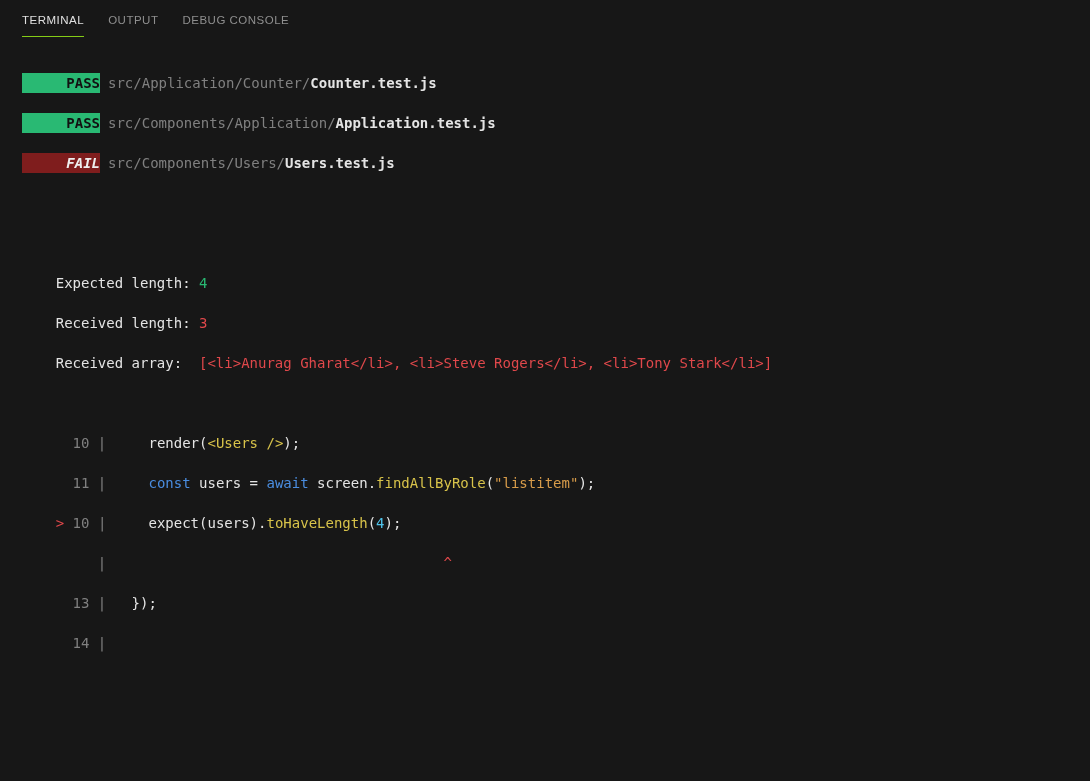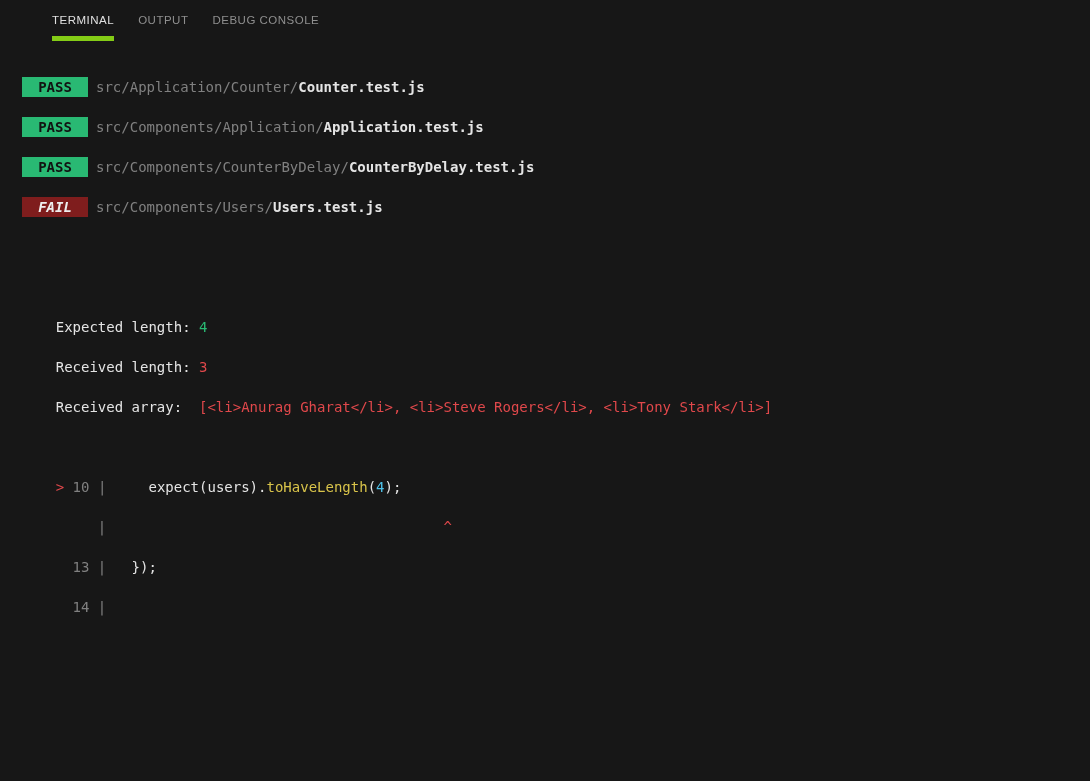--- a/index.html
+++ b/index.html
@@ -21,31 +21,30 @@
     font-size: 11.5px;
     letter-spacing: 0.5px;
     color: #8f8f8f;
   }
   .tab {
     cursor: pointer;
     padding-bottom: 6px;
   }
   .tab.active {
     color: #e0e0e0;
-    border-bottom: 5px solid #84cc16;
-    margin-left: 30px;
+    border-bottom: 1px solid #84cc16;
   }
   .term {
     padding: 10px 22px;
     white-space: pre;
   }
   .badge {
     display: inline-block;
-    width: 66px;
-    text-align: center;
+    width: 78px;
+    text-align: right;
     font-weight: bold;
     color: #121212;
     margin-right: 8px;
   }
   .pass-badge { background: #29b973; }
   .fail-badge { background: #7f1d1d; color:#eeeeee;font-style:italic;}
   .dim { color: #808080; }
   .bold { font-weight: bold; color: #e4e4e4; }
   .red { color: #e0484b; font-weight: bold; }
   .red-n { color: #e0484b; }
@@ -62,28 +61,29 @@
 
 <div class="tabs">
   <span class="tab active">TERMINAL</span>
   <span class="tab">OUTPUT</span>
   <span class="tab">DEBUG CONSOLE</span>
 </div>
 
 <div class="term">
 <span class="line"><span class="badge pass-badge">PASS</span><span class="dim">src/Application/Counter/</span><span class="bold">Counter.test.js</span></span>
 <span class="line"><span class="badge pass-badge">PASS</span><span class="dim">src/Components/Application/</span><span class="bold">Application.test.js</span></span>
-<span class="line"><span class="badge pass-badge">PASS</span><span class="dim">src/Components/CounterByDelay/</span><span class="bold">CounterByDelay.test.js</span></span>
 <span class="line"><span class="badge fail-badge">FAIL</span><span class="dim">src/Components/Users/</span><span class="bold">Users.test.js</span></span>
 <span class="line">&nbsp;</span>
 <span class="line">&nbsp;</span>
 <span class="line">    <span class="white">Expected length: </span><span class="green">4</span></span>
 <span class="line">    <span class="white">Received length: </span><span class="red-n">3</span></span>
 <span class="line">    <span class="white">Received array:  </span><span class="red-n">[&lt;li&gt;Anurag Gharat&lt;/li&gt;, &lt;li&gt;Steve Rogers&lt;/li&gt;, &lt;li&gt;Tony Stark&lt;/li&gt;]</span></span>
 <span class="line">&nbsp;</span>
+<span class="line">      <span class="dim">10</span><span class="dim"> |     </span><span class="white">render(</span><span class="yellow">&lt;Users /&gt;</span><span class="white">);</span></span>
+<span class="line">      <span class="dim">11</span><span class="dim"> |     </span><span class="blue">const</span><span class="white"> users = </span><span class="blue">await</span><span class="white"> screen.</span><span class="yellow">findAllByRole</span><span class="white">(</span><span class="orange">"listitem"</span><span class="white">);</span></span>
 <span class="line">    <span class="red-n">&gt;</span> <span class="dim">10</span><span class="dim"> |     </span><span class="white">expect(users).</span><span class="yellow">toHaveLength</span><span class="white">(</span><span class="cyan">4</span><span class="white">);</span></span>
 <span class="line">      <span class="dim">   | </span><span>                                       </span><span class="red-n">^</span></span>
 <span class="line">      <span class="dim">13</span><span class="dim"> |   </span><span class="white">});</span></span>
 <span class="line">      <span class="dim">14</span><span class="dim"> |</span></span>
 
 
 
 
 
 

